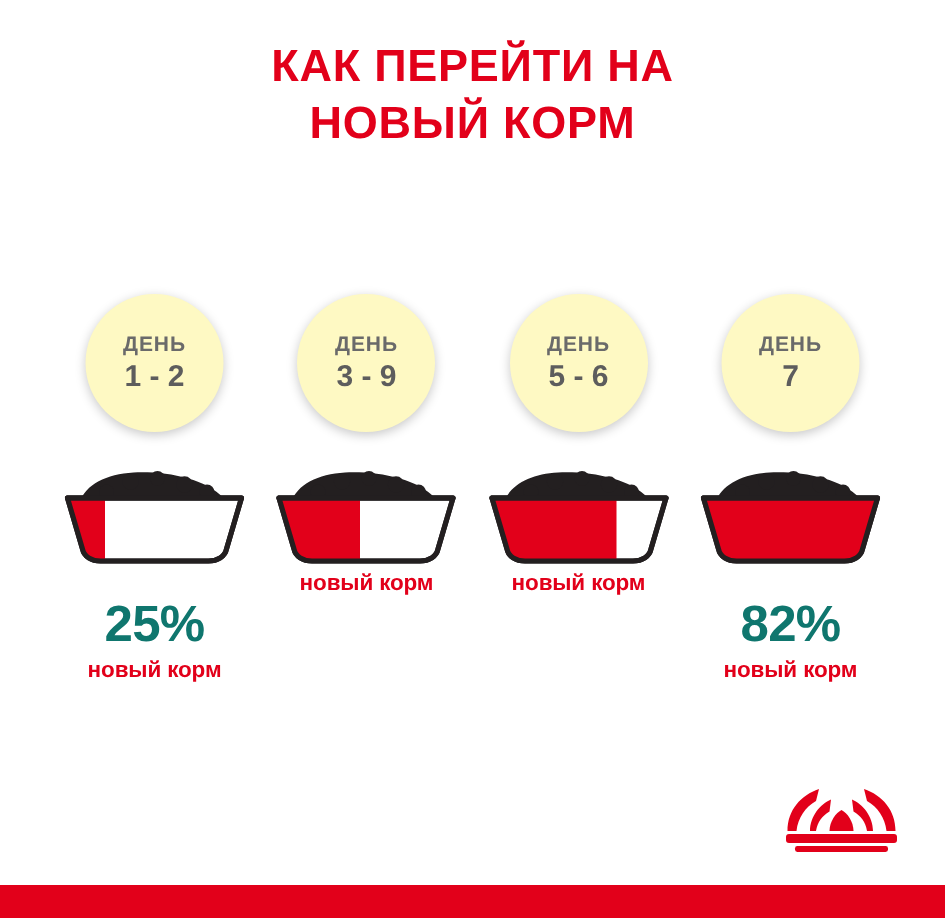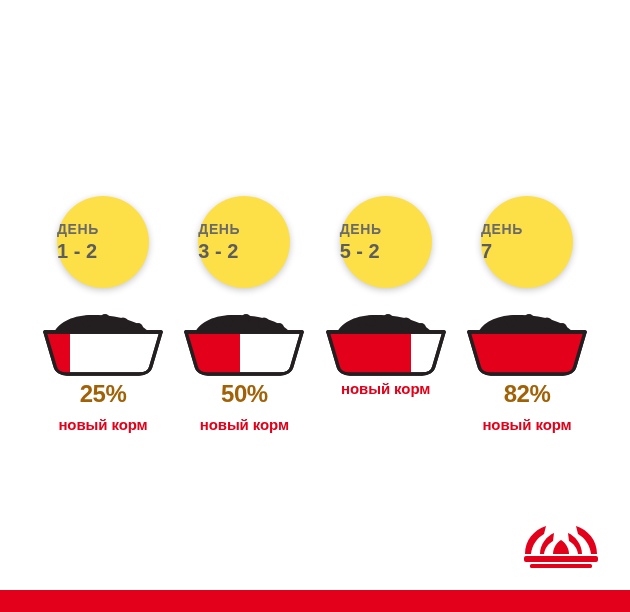--- a/index.html
+++ b/index.html
@@ -52,24 +52,25 @@
     display: flex;
     flex-direction: column;
     align-items: center;
   }
 
   
   .bubble {
     width: 92px;
     height: 92px;
     border-radius: 50%;
-    background: #fde047;
+    background: #fef9c3;
     box-shadow: 0 2px 7px rgba(0,0,0,0.22);
     display: flex;
     flex-direction: column;
+    align-items: center;
     justify-content: center;
     color: #6a6a6a;
   }
   .bubble .day-word {
     font-size: 14px;
     font-weight: bold;
     letter-spacing: 0.6px;
     line-height: 16px;
   }
   .bubble .day-num {
@@ -90,23 +91,24 @@
   .bowl {
     position: absolute;
     left: 0;
     top: 0;
     width: 124px;
     height: 62px;
   }
 
   
   .pct {
-    color: #a16207;
-    font-weight: bold;
-    font-size: 24px;
+    margin-top: 22px;
+    color: #0f766e;
+    font-weight: bold;
+    font-size: 34px;
     line-height: 36px;
     letter-spacing: -0.5px;
   }
   .pct-label {
     margin-top: 4px;
     color: #e2001a;
     font-size: 15px;
     font-weight: bold;
     line-height: 18px;
     letter-spacing: -0.1px;
@@ -129,20 +131,24 @@
     width: 630px;
     height: 22px;
     background: #e2001a;
   }
 </style>
 </head>
 <body>
 
 <div class="page">
 
+  <div class="title">
+    <span class="line">КАК ПЕРЕЙТИ НА</span>
+    <span class="line">НОВЫЙ КОРМ</span>
+  </div>
 
   <div class="steps">
 
     <div class="step">
       <div class="bubble">
         <span class="day-word">ДЕНЬ</span>
         <span class="day-num">1 - 2</span>
       </div>
       <div class="bowl-wrap">
         <svg class="bowl" viewBox="0 0 124 62" xmlns="http://www.w3.org/2000/svg">
@@ -169,21 +175,21 @@
           <path d="M4,18 L120,18" stroke="#231f20" stroke-width="3.4" stroke-linecap="round"></path>
         </svg>
       </div>
       <div class="pct">25%</div>
       <div class="pct-label">новый корм</div>
     </div>
 
     <div class="step">
       <div class="bubble">
         <span class="day-word">ДЕНЬ</span>
-        <span class="day-num">3 - 2</span>
+        <span class="day-num">3 - 9</span>
       </div>
       <div class="bowl-wrap">
         <svg class="bowl" viewBox="0 0 124 62" xmlns="http://www.w3.org/2000/svg">
           <defs>
             <clipPath id="bowlClip2">
               <path d="M4,18 L120,18 L110,52 C109,57 104,60 98,60 L26,60 C20,60 15,57 14,52 Z"></path>
             </clipPath>
           </defs>
           <path d="M12,21 C16,9 30,2 48,1 C70,0 96,5 108,18 L112,22 Z" fill="#231f20"></path>
           <circle cx="30" cy="14" r="5" fill="#231f20"></circle>
@@ -192,28 +198,27 @@
           <circle cx="82" cy="9" r="5.5" fill="#231f20"></circle>
           <circle cx="97" cy="14" r="5" fill="#231f20"></circle>
           <path d="M4,18 L120,18 L110,52 C109,57 104,60 98,60 L26,60 C20,60 15,57 14,52 Z" fill="#ffffff" stroke="#231f20" stroke-width="3.4" stroke-linejoin="round"></path>
           <g clip-path="url(#bowlClip2)">
             <rect x="0" y="16" width="58" height="48" fill="#e2001a"></rect>
           </g>
           <path d="M4,18 L120,18 L110,52 C109,57 104,60 98,60 L26,60 C20,60 15,57 14,52 Z" fill="none" stroke="#231f20" stroke-width="3.4" stroke-linejoin="round"></path>
           <path d="M4,18 L120,18" stroke="#231f20" stroke-width="3.4" stroke-linecap="round"></path>
         </svg>
       </div>
-      <div class="pct">50%</div>
-      <div class="pct-label">новый корм</div>
-    </div>
-
-    <div class="step">
-      <div class="bubble">
-        <span class="day-word">ДЕНЬ</span>
-        <span class="day-num">5 - 2</span>
+      <div class="pct-label">новый корм</div>
+    </div>
+
+    <div class="step">
+      <div class="bubble">
+        <span class="day-word">ДЕНЬ</span>
+        <span class="day-num">5 - 6</span>
       </div>
       <div class="bowl-wrap">
         <svg class="bowl" viewBox="0 0 124 62" xmlns="http://www.w3.org/2000/svg">
           <defs>
             <clipPath id="bowlClip3">
               <path d="M4,18 L120,18 L110,52 C109,57 104,60 98,60 L26,60 C20,60 15,57 14,52 Z"></path>
             </clipPath>
           </defs>
           <path d="M12,21 C16,9 30,2 48,1 C70,0 96,5 108,18 L112,22 Z" fill="#231f20"></path>
           <circle cx="30" cy="14" r="5" fill="#231f20"></circle>

